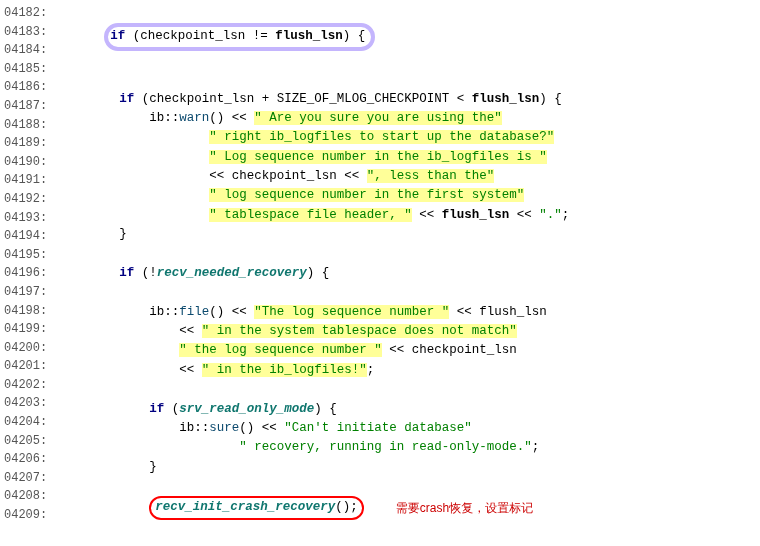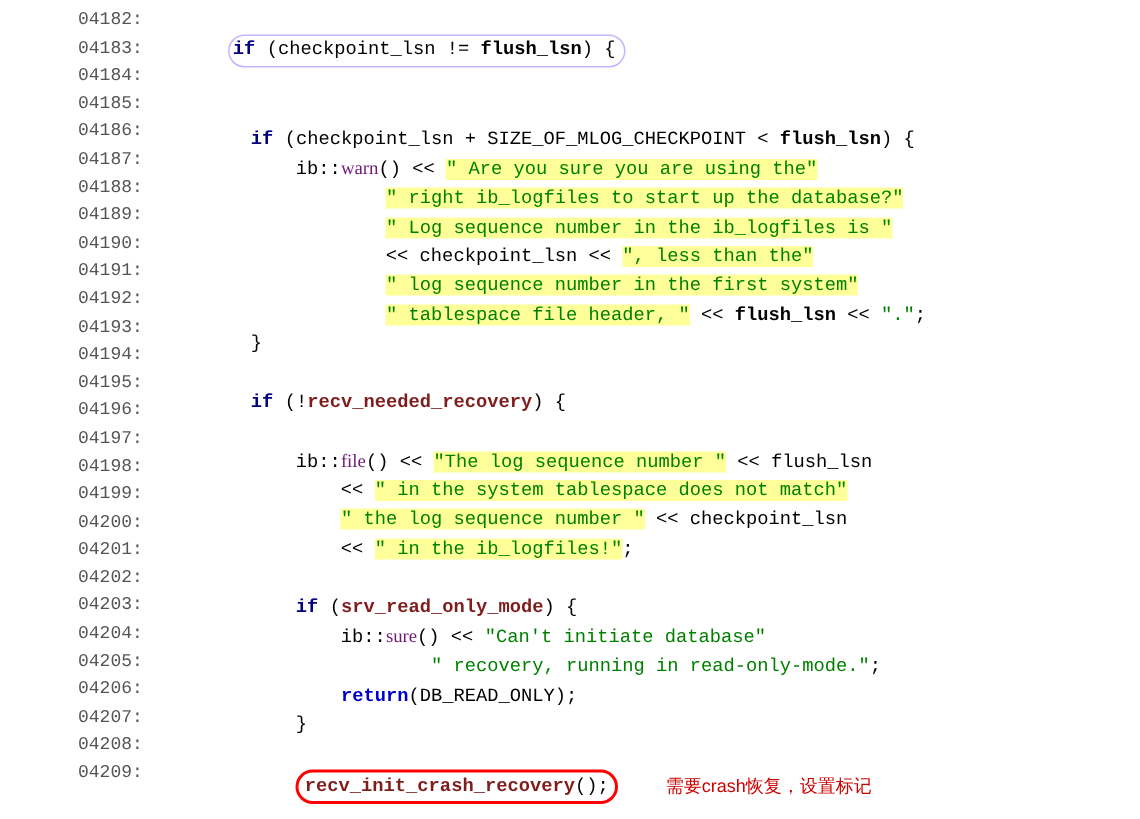--- a/index.html
+++ b/index.html
@@ -12,21 +12,20 @@
       overflow: hidden;
       width: 760px;
       height: 546px;
     }
     .code-container {
       display: flex;
       width: 644px;
       height: 546px;
       overflow: hidden;
       background: #ffffff;
-      padding-left: 48px;
     }
     .line-numbers {
       background: #ffffff;
       color: #666666;
       padding: 4px 6px 4px 4px;
       text-align: right;
       user-select: none;
       min-width: 46px;
       border-right: none;
       font-size: 12px;
@@ -43,22 +42,22 @@
       overflow: hidden;
     }
     .code-line {
       white-space: pre;
       display: block;
       font-size: 12.5px;
       line-height: 1.55;
     }
     .kw { color: #0000cc; font-weight: bold; }
     .kw-if { color: #000080; font-weight: bold; }
-    .fn { color: #701a75; font-family: Liberation Serif, serif; }
-    .fn-italic { color: #7f1d1d; font-weight: bold; text-align: center; }
+    .fn { color: #0c4a6e; }
+    .fn-italic { color: #0f766e; font-style: italic; font-weight: bold; text-align: center; }
     .var-bold { color: #000000; font-weight: bold; }
     .highlight-yellow { background-color: #ffff99; }
   </style>
 </head>
 <body>
 
 <div class="code-container">
   <div class="line-numbers">
     <span class="line-num">04182:</span>
     <span class="line-num">04183:</span>
@@ -86,21 +85,21 @@
     <span class="line-num">04205:</span>
     <span class="line-num">04206:</span>
     <span class="line-num">04207:</span>
     <span class="line-num">04208:</span>
     <span class="line-num">04209:</span>
   </div>
 
   <div class="code-content">
 
     <span class="code-line">
-      <span style="display:inline-block;border:1px solid #c4b5fd;border-radius:14px;padding:0 6px 0 2px;"><span class="kw-if">if</span> (checkpoint_lsn != <span class="var-bold">flush_lsn</span>) {</span>
+      <span style="display:inline-block;border:4px solid #c4b5fd;border-radius:14px;padding:0 6px 0 2px;"><span class="kw-if">if</span> (checkpoint_lsn != <span class="var-bold">flush_lsn</span>) {</span>
     </span>
 
     <span class="code-line">&nbsp;</span>
 
     <span class="code-line">        <span class="kw-if">if</span> (checkpoint_lsn + SIZE_OF_MLOG_CHECKPOINT &lt; <span class="var-bold">flush_lsn</span>) {</span>
 
     <span class="code-line">            ib::<span class="fn">warn</span>() &lt;&lt; <span class="highlight-yellow" style="color:#008000;">" Are you sure you are using the"</span></span>
 
     <span class="code-line">                    <span class="highlight-yellow" style="color:#008000;">" right ib_logfiles to start up the database?"</span></span>
 
@@ -130,21 +129,20 @@
 
     <span class="code-line">&nbsp;</span>
 
     <span class="code-line">            <span class="kw-if">if</span> (<span class="fn-italic">srv_read_only_mode</span>) {</span>
 
     <span class="code-line">                ib::<span class="fn">sure</span>() &lt;&lt; <span style="color:#008000;">"Can't initiate database"</span></span>
 
     <span class="code-line">                        <span style="color:#008000;">" recovery, running in read-only-mode."</span>;</span>
 
 
-    <span class="code-line">                <span class="kw">return</span>(DB_READ_ONLY);</span>
 
     <span class="code-line">            }</span>
 
     <span class="code-line">&nbsp;</span>
 
     <span class="code-line" style="display:flex;align-items:center;">
       <span style="white-space:pre;">            <span style="display:inline-block;border:2px solid red;border-radius:12px;padding:0 4px;"><span class="fn-italic">recv_init_crash_recovery</span>();</span></span>
       <span style="display:inline-block;margin-left:32px;color:#cc0000;font-size:12px;font-family:sans-serif;">需要crash恢复，设置标记</span>
     </span>
 

